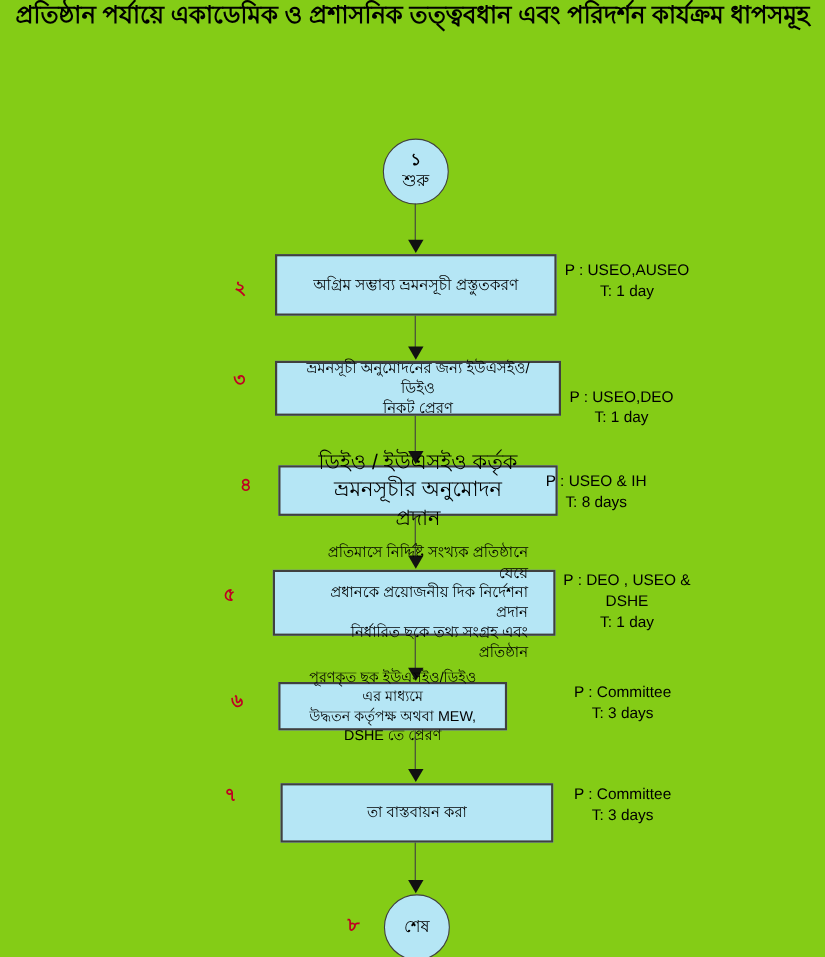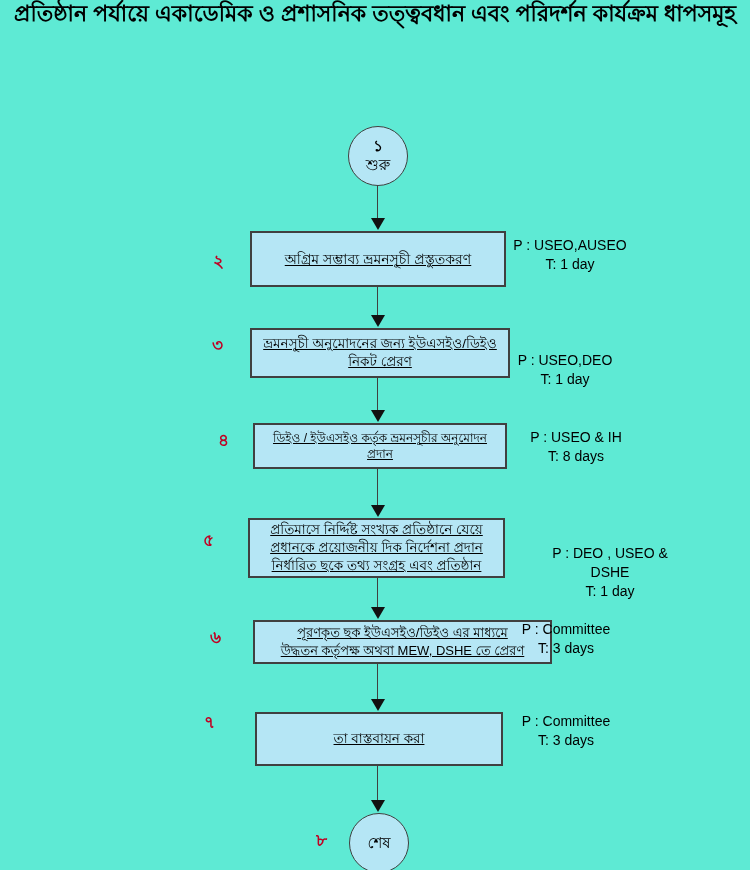--- a/index.html
+++ b/index.html
@@ -1,36 +1,36 @@
 <!DOCTYPE html>
 <html style="--node-fill: #b5e6f5; --node-border: #404040; --step-number: #c00023; --arrow: #404040;"><head>
 <meta charset="utf-8">
 <style>
   html,body{margin:0;padding:0;}
   #stage{
-    position:relative;width:750px;height:870px;background:#5eead4;
+    position:relative;width:750px;height:870px;background:#84cc16;
     font-family:"Liberation Sans",sans-serif;color:#000;overflow:hidden;
   }
   .title{
     position:absolute;left:0;top:1px;width:750px;text-align:center;
     font-weight:bold;font-size:22px;line-height:1.2;
     font-family:"Liberation Sans",sans-serif;
   }
   .circle{
     position:absolute;border-radius:50%;
     background:var(--node-fill,#b5e6f5);border:1px solid var(--node-border,#404040);
     display:flex;flex-direction:column;align-items:center;justify-content:center;
     font-size:15px;line-height:1.25;text-align:center;
   }
   .circle .cnum{font-weight:bold;}
   .box{
     position:absolute;background:var(--node-fill,#b5e6f5);
     border:2px solid var(--node-border,#404040);box-sizing:border-box;
     display:flex;flex-direction:column;align-items:center;justify-content:center;
-    text-align:center;font-size:14px;line-height:1.35;padding:2px 6px;text-decoration:underline;
+    text-align:center;font-size:14px;line-height:1.35;padding:2px 23px;
   }
   .num{
     position:absolute;color:var(--step-number,#c00023);
     font-weight:bold;font-size:17px;line-height:1;
   }
   .ann{
     position:absolute;font-size:14px;line-height:1.35;text-align:center;color:#000;
   }
   .arrow-line{position:absolute;width:1px;background:var(--arrow,#404040);left:377px;}
   .arrow-head{
@@ -73,49 +73,49 @@
   </div>
   <div class="ann" style="left:505px;top:331px;width:120px;margin-top:20px;">
     <div>P : USEO,DEO</div>
     <div>T: 1 day</div>
   </div>
 
   <div class="arrow-line" style="top:378px;height:33px;"></div>
   <div class="arrow-head" style="top:410px;"></div>
 
   <div class="num" style="left:218px;top:432px;">৪</div>
-  <div class="box" style="left:253px;top:423px;width:254px;height:46px;font-size:12px;">
+  <div class="box" style="left:253px;top:423px;width:254px;height:46px;font-size:19px;">
     <div>ডিইও / ইউএসইও কর্তৃক ভ্রমনসূচীর অনুমোদন</div>
     <div>প্রদান</div>
   </div>
-  <div class="ann" style="left:518px;top:428px;width:116px;">
+  <div class="ann" style="left:484px;top:428px;width:116px;">
     <div>P : USEO &amp; IH</div>
     <div>T: 8 days</div>
   </div>
 
   <div class="arrow-line" style="top:469px;height:37px;"></div>
   <div class="arrow-head" style="top:505px;"></div>
 
   <div class="num" style="left:203px;top:532px;">৫</div>
-  <div class="box" style="left:248px;top:518px;width:257px;height:60px;font-size:13.5px;">
+  <div class="box" style="left:248px;top:518px;width:257px;height:60px;font-size:13.5px;text-align:right;">
     <div>প্রতিমাসে নির্দ্দিষ্ট সংখ্যক প্রতিষ্ঠানে যেয়ে</div>
     <div>প্রধানকে প্রয়োজনীয় দিক নির্দেশনা প্রদান</div>
     <div>নির্ধারিত ছকে তথ্য সংগ্রহ এবং প্রতিষ্ঠান</div>
   </div>
-  <div class="ann" style="left:506px;top:544px;width:128px;padding-left:40px;">
+  <div class="ann" style="left:506px;top:518px;width:128px;">
     <div>P : DEO , USEO &amp;</div>
     <div>DSHE</div>
     <div>T: 1 day</div>
   </div>
 
   <div class="arrow-line" style="top:578px;height:30px;"></div>
   <div class="arrow-head" style="top:607px;"></div>
 
   <div class="num" style="left:210px;top:629px;">৬</div>
-  <div class="box" style="left:253px;top:620px;width:299px;height:44px;font-size:13px;">
+  <div class="box" style="left:253px;top:620px;width:208px;height:44px;font-size:13px;">
     <div>পূরণকৃত ছক ইউএসইও/ডিইও  এর মাধ্যমে</div>
     <div>উদ্ধতন কর্তৃপক্ষ অথবা MEW, DSHE তে প্রেরণ</div>
   </div>
   <div class="ann" style="left:508px;top:620px;width:116px;">
     <div>P : Committee</div>
     <div>T: 3 days</div>
   </div>
 
   <div class="arrow-line" style="top:664px;height:36px;"></div>
   <div class="arrow-head" style="top:699px;"></div>

